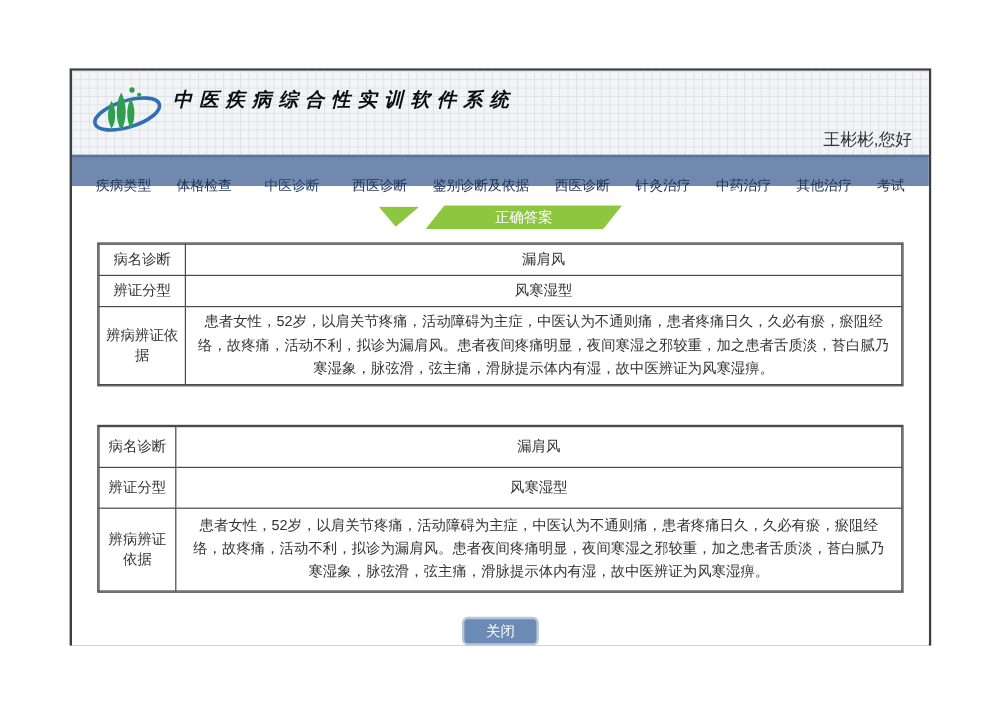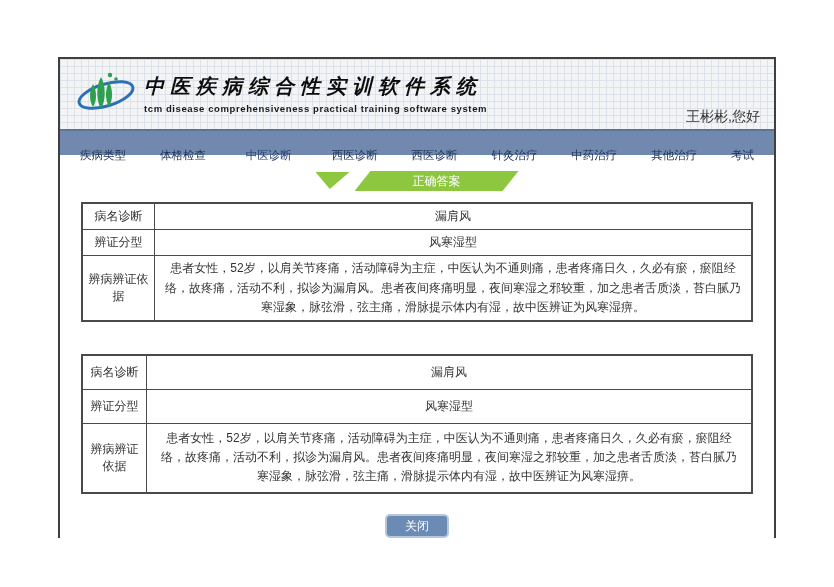--- a/index.html
+++ b/index.html
@@ -17,21 +17,21 @@
     background-color:#f3f4f6;
     background-image:
       linear-gradient(#dde2e9 1px, transparent 1px),
       linear-gradient(90deg, #dde2e9 1px, transparent 1px);
     background-size:7px 7px;
   }
   .logo { position:absolute; left:14px; top:8px; width:62px; height:54px; }
   .titles { position:absolute; left:84px; top:14px; }
   .app-title {
     font-family:"DejaVu Serif", serif; font-weight:bold; font-style:italic;
-    font-size:20px; letter-spacing:6px; color:#0d0d0d; white-space:nowrap;
+    font-size:16px; letter-spacing:6px; color:#0d0d0d; white-space:nowrap;
   }
   .app-subtitle {
     font-size:9.5px; font-weight:bold; color:#1a1a1a; letter-spacing:0.6px;
     margin-top:3px; white-space:nowrap;
   }
   .greeting { position:absolute; right:14px; bottom:3px; font-size:14px; color:#333; }
 
   
   .nav {
     height:26px; background:#7189ae; border-top:2px solid #5c7399;
@@ -91,30 +91,30 @@
           <ellipse cx="32" cy="28" rx="28" ry="11" fill="none" stroke="#2f6fb5" stroke-width="3" transform="rotate(-17 32 28)"></ellipse>
           <path d="M27 10 C32 19 32 33 27 42 C22 33 22 19 27 10 Z" fill="#2e9e4f"></path>
           <path d="M19 17 C23 24 23 34 19 40 C15 34 15 24 19 17 Z" fill="#2e9e4f"></path>
           <path d="M35 15 C39 22 39 33 35 40 C31 33 31 22 35 15 Z" fill="#2e9e4f"></path>
           <circle cx="36" cy="8" r="2.2" fill="#2e9e4f"></circle>
           <circle cx="42" cy="12" r="1.8" fill="#2e9e4f"></circle>
         </svg>
       </div>
       <div class="titles">
         <div class="app-title">中医疾病综合性实训软件系统</div>
-        <div class="app-subtitle">tcm disease comprehensiveness practical training software system</div>
       </div>
       <div class="greeting">王彬彬,您好</div>
     </div>
 
     <div class="nav">
       <span class="tab">疾病类型</span>
       <span class="tab">体格检查</span>
       <span class="tab active">中医诊断</span>
       <span class="tab">西医诊断</span>
+      <span class="tab">鉴别诊断及依据</span>
       <span class="tab">西医诊断</span>
       <span class="tab">针灸治疗</span>
       <span class="tab">中药治疗</span>
       <span class="tab">其他治疗</span>
       <span class="tab">考试</span>
     </div>
 
     <div class="content">
 
       <div class="banner-row">

